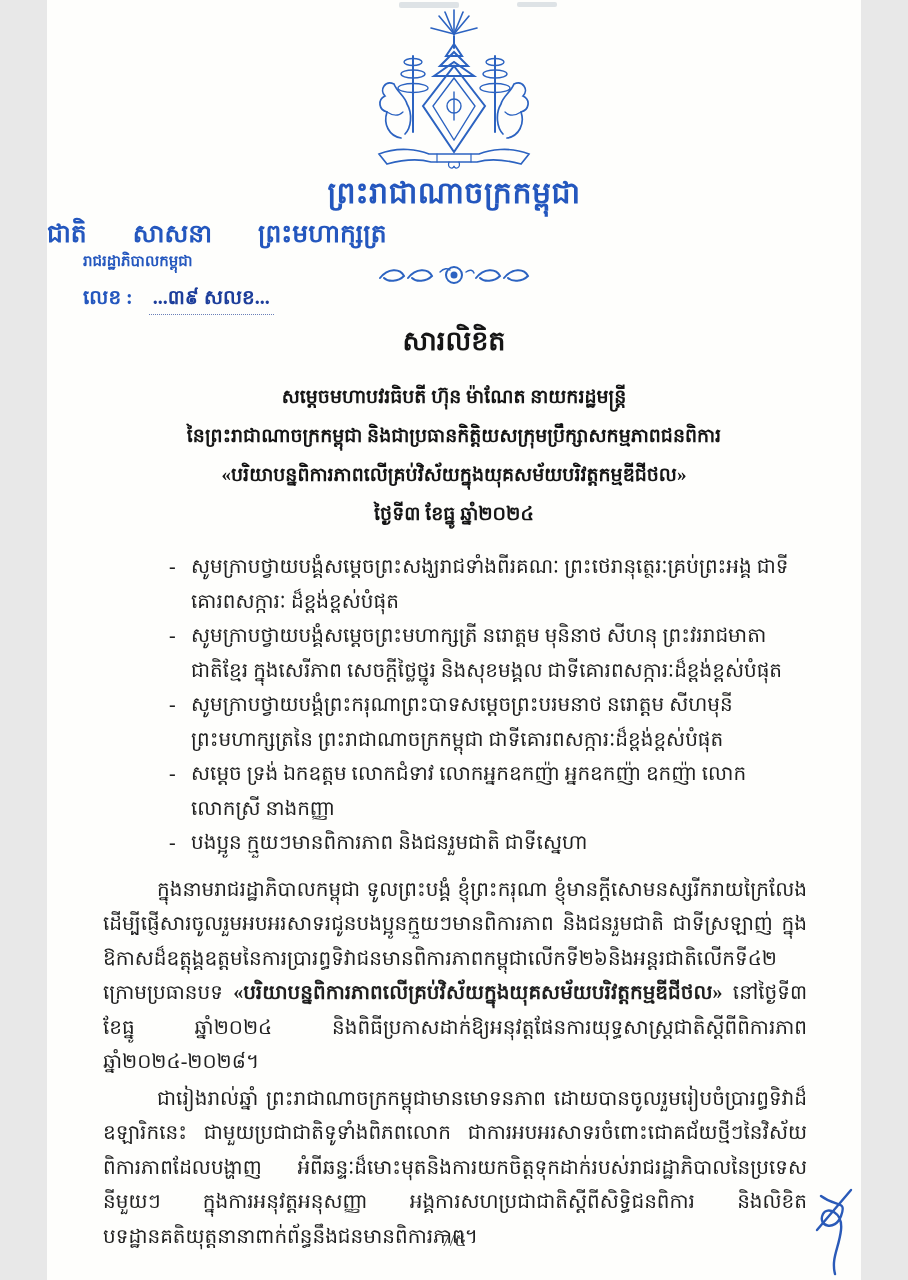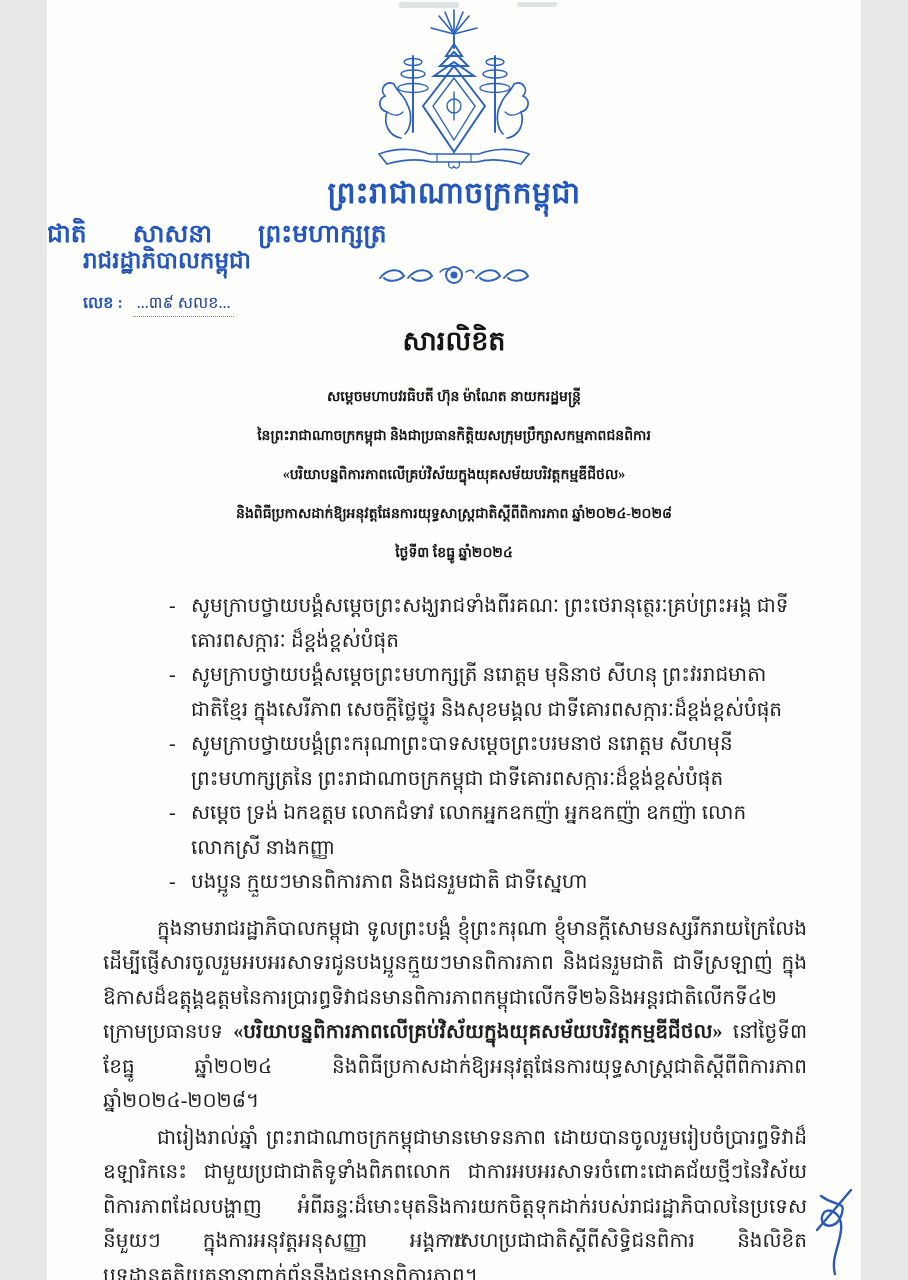--- a/index.html
+++ b/index.html
@@ -17,28 +17,28 @@
   .kingdom{
     text-align:center;font-size:30px;font-weight:700;
     color:#2457be;margin-top:2px;letter-spacing:.5px;
   }
   .motto{
     text-align:center;font-size:25px;font-weight:700;color:#2457be;margin-top:0;
     display:flex;gap:46px;
   }
   .ornament-wrap{display:flex;justify-content:center;margin-top:8px;}
   .ref-block{position:absolute;left:36px;top:246px;color:#2457be;font-weight:700;}
-  .ref-gov{font-size:23px;line-height:30px;}
-  .ref-num{font-size:16px;margin-top:8px;display:flex;align-items:baseline;gap:10px;}
+  .ref-gov{font-size:15px;line-height:30px;}
+  .ref-num{font-size:20px;margin-top:8px;display:flex;align-items:baseline;gap:16px;}
   .ref-num .handwritten{
-    color:#1d3e9b;border-bottom:1px dotted #6a7fb8;padding:0 4px;font-weight:400;margin-top:8px;
+    color:#1d3e9b;border-bottom:1px dotted #6a7fb8;padding:0 4px;font-weight:700;
   }
   .title-block{margin-top:36px;text-align:center;font-weight:700;color:#151515;}
   .doc-type{font-size:27px;margin-bottom:14px;}
-  .title-line{font-size:14px;line-height:39px;}
+  .title-line{font-size:19px;line-height:39px;}
   .salutations{margin:16px 70px 0 122px;font-size:20px;line-height:34.5px;}
   .sal-item{display:flex;}
   .sal-dash{width:22px;flex:0 0 22px;}
   .sal-text{flex:1;}
   .body-paragraphs{margin:12px 54px 0 56px;font-size:20px;line-height:34.5px;text-align:justify;}
   .body-paragraphs p{margin:0 0 2px 0;text-indent:54px;}
   .bold-inline{font-weight:700;}
   .page-number{
     position:absolute;bottom:26px;left:0;right:0;text-align:center;
     font-size:17px;color:#333;
@@ -130,21 +130,20 @@
       <span>លេខ :</span>
       <span class="handwritten">...៣៩ សលខ...</span>
     </div>
   </div>
 
   <div class="title-block">
     <div class="doc-type">សារលិខិត</div>
     <div class="title-line">សម្ដេចមហាបវរធិបតី ហ៊ុន ម៉ាណែត នាយករដ្ឋមន្ត្រី</div>
     <div class="title-line">នៃព្រះរាជាណាចក្រកម្ពុជា និងជាប្រធានកិត្តិយសក្រុមប្រឹក្សាសកម្មភាពជនពិការ</div>
     <div class="title-line">«បរិយាបន្នពិការភាពលើគ្រប់វិស័យក្នុងយុគសម័យបរិវត្តកម្មឌីជីថល»</div>
-    <div class="title-line">និងពិធីប្រកាសដាក់ឱ្យអនុវត្តផែនការយុទ្ធសាស្ត្រជាតិស្ដីពីពិការភាព ឆ្នាំ២០២៤-២០២៨</div>
     <div class="title-line">ថ្ងៃទី៣ ខែធ្នូ ឆ្នាំ២០២៤</div>
   </div>
 
   <div class="salutations">
     <div class="sal-item">
       <span class="sal-dash">-</span>
       <span class="sal-text">សូមក្រាបថ្វាយបង្គំសម្ដេចព្រះសង្ឃរាជទាំងពីរគណៈ ព្រះថេរានុត្ថេរៈគ្រប់ព្រះអង្គ ជាទីគោរពសក្ការៈ ដ៏ខ្ពង់ខ្ពស់បំផុត</span>
     </div>
     <div class="sal-item">
       <span class="sal-dash">-</span>

